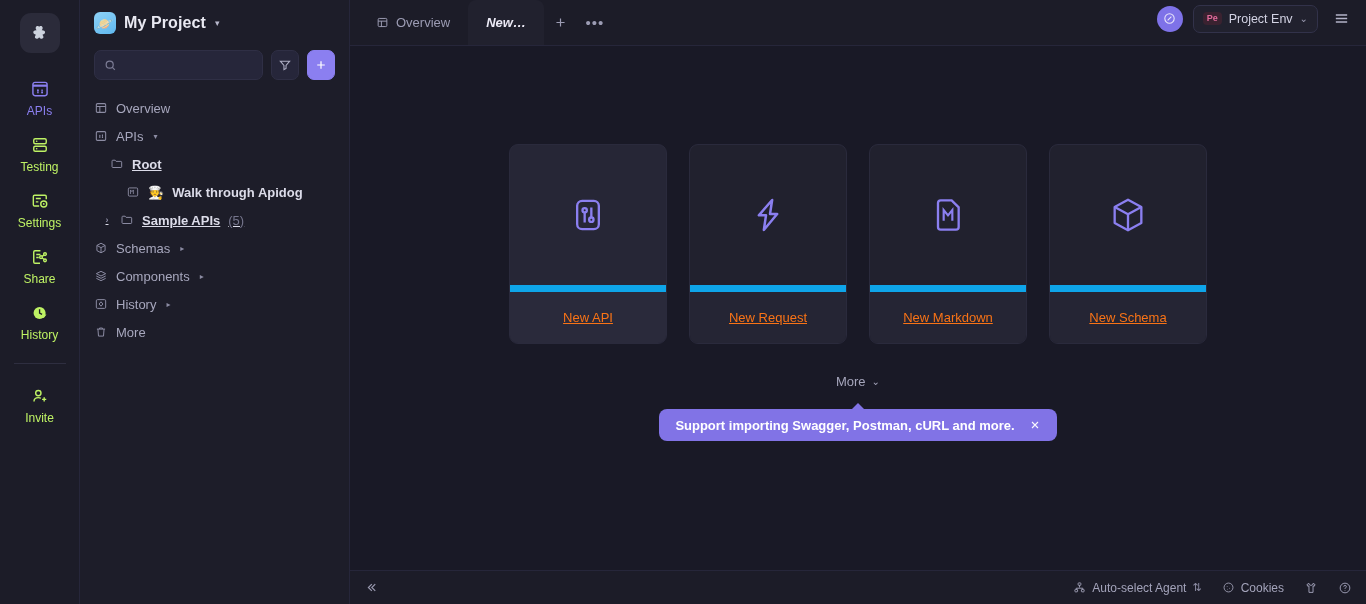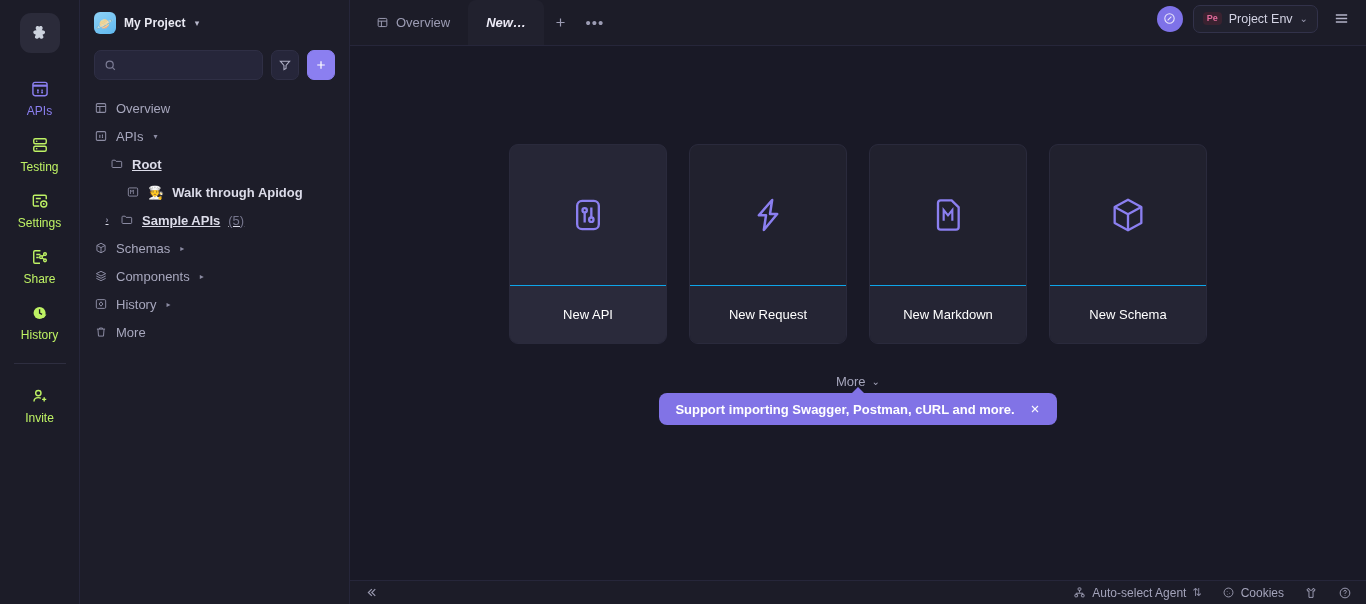--- a/index.html
+++ b/index.html
@@ -44,21 +44,21 @@
   .proj-head {
     height: 46px; display: flex; align-items: center; gap: 8px;
     padding: 0 14px;
   }
   .proj-logo {
     width: 22px; height: 22px; border-radius: 6px;
     background: linear-gradient(150deg,#8ed2f7,#5fb8ef);
     display: flex; align-items: center; justify-content: center;
     font-size: 15px; line-height: 1;
   }
-  .proj-name { font-size: 12px; font-weight: bold; color: #e9e9f2; letter-spacing: .1px; }
+  .proj-name { font-size: 16px; font-weight: bold; color: #e9e9f2; letter-spacing: .1px; }
   .proj-caret { color: #b9b9cc; font-size: 9px; margin-left: 1px; }
 
   .search-row { display: flex; align-items: center; gap: 8px; padding: 4px 14px 10px; }
   .search-box {
     flex: 1; height: 30px; border-radius: 7px;
     background: #26263a; border: 1px solid #2f2f45;
     display: flex; align-items: center; padding: 0 9px; gap: 7px;
   }
   .search-box input {
     background: transparent; border: 0; outline: none;
@@ -133,43 +133,43 @@
   .cards { display: flex; gap: 22px; }
   .card {
     width: 158px; height: 200px; border-radius: 9px;
     background: #21212e; border: 1px solid #2a2a3c;
     display: flex; flex-direction: column; cursor: pointer; overflow: hidden;
   }
   .card.hovered { background: #262636; }
   .card-ico { flex: 1; display: flex; align-items: center; justify-content: center; color: #8b7ff0; }
   .card-label {
     height: 58px; display: flex; align-items: center; justify-content: center;
-    font-size: 13px; color: #ffffff; background: #252534; border-top: 1px solid #0ea5e9;
+    font-size: 13px; color: #f97316; background: #252534; border-top: 7px solid #0ea5e9; text-decoration: underline;
   }
   .card.hovered .card-label { background: #2a2a3b; }
   .more-row {
     margin-top: 30px; display: flex; align-items: center; gap: 6px;
     font-size: 13px; color: #a5a5bb; cursor: pointer;
   }
   .tooltip {
-    margin-top: 4px; position: relative;
+    margin-top: 20px; position: relative;
     background: #8173e6; color: #fff; border-radius: 8px;
     height: 32px; display: flex; align-items: center; gap: 14px;
     padding: 0 16px; font-size: 13px; font-weight: bold;
   }
   .tooltip::before {
     content: ""; position: absolute; top: -6px; left: 50%; transform: translateX(-50%);
     border-left: 7px solid transparent; border-right: 7px solid transparent;
     border-bottom: 7px solid #8173e6;
   }
   .tooltip-close { cursor: pointer; display: flex; align-items: center; opacity: .95; }
 
   
   .statusbar {
-    height: 24px; border-top: 1px solid #26263a; background: #1c1c28;
+    height: 34px; border-top: 1px solid #26263a; background: #1c1c28;
     display: flex; align-items: center; padding: 0 14px; gap: 18px; margin-top: 36px;
   }
   .status-left { display: flex; align-items: center; color: #9a9ab0; cursor: pointer; }
   .status-right { margin-left: auto; display: flex; align-items: center; gap: 20px; }
   .status-item {
     display: flex; align-items: center; gap: 6px;
     font-size: 12px; color: #a3a3ba; cursor: pointer;
   }
   svg { display: block; }
 </style>

